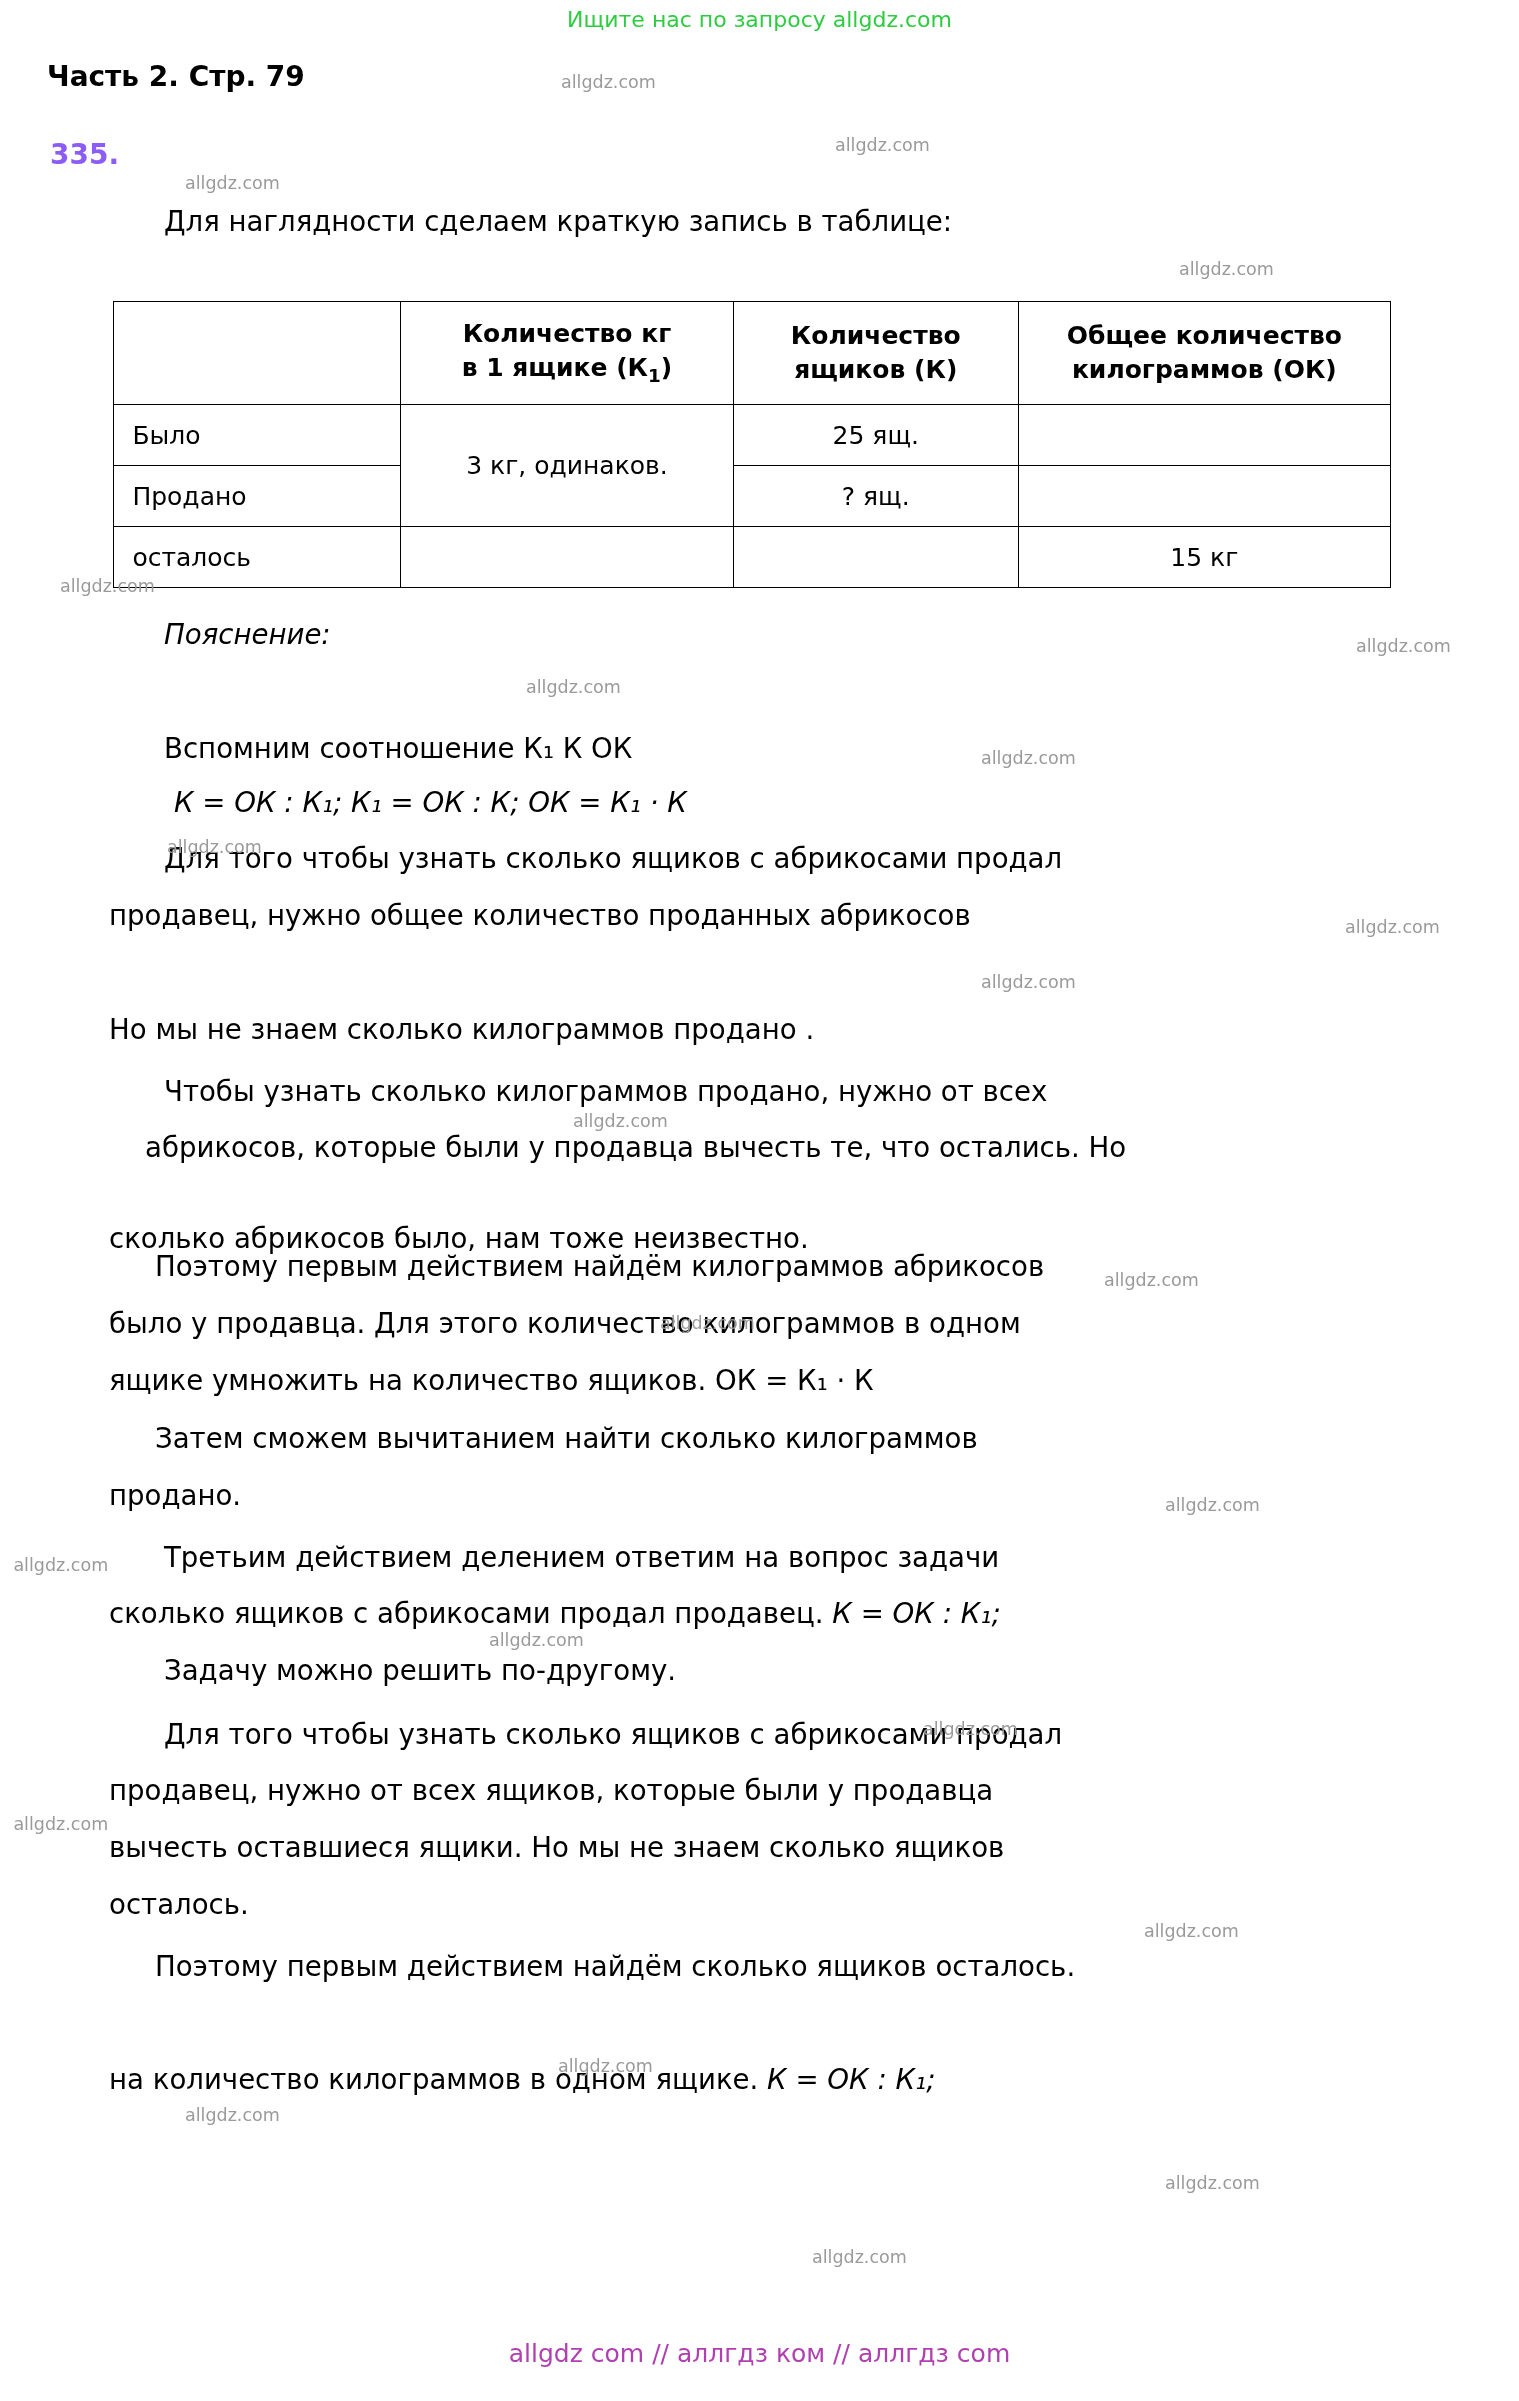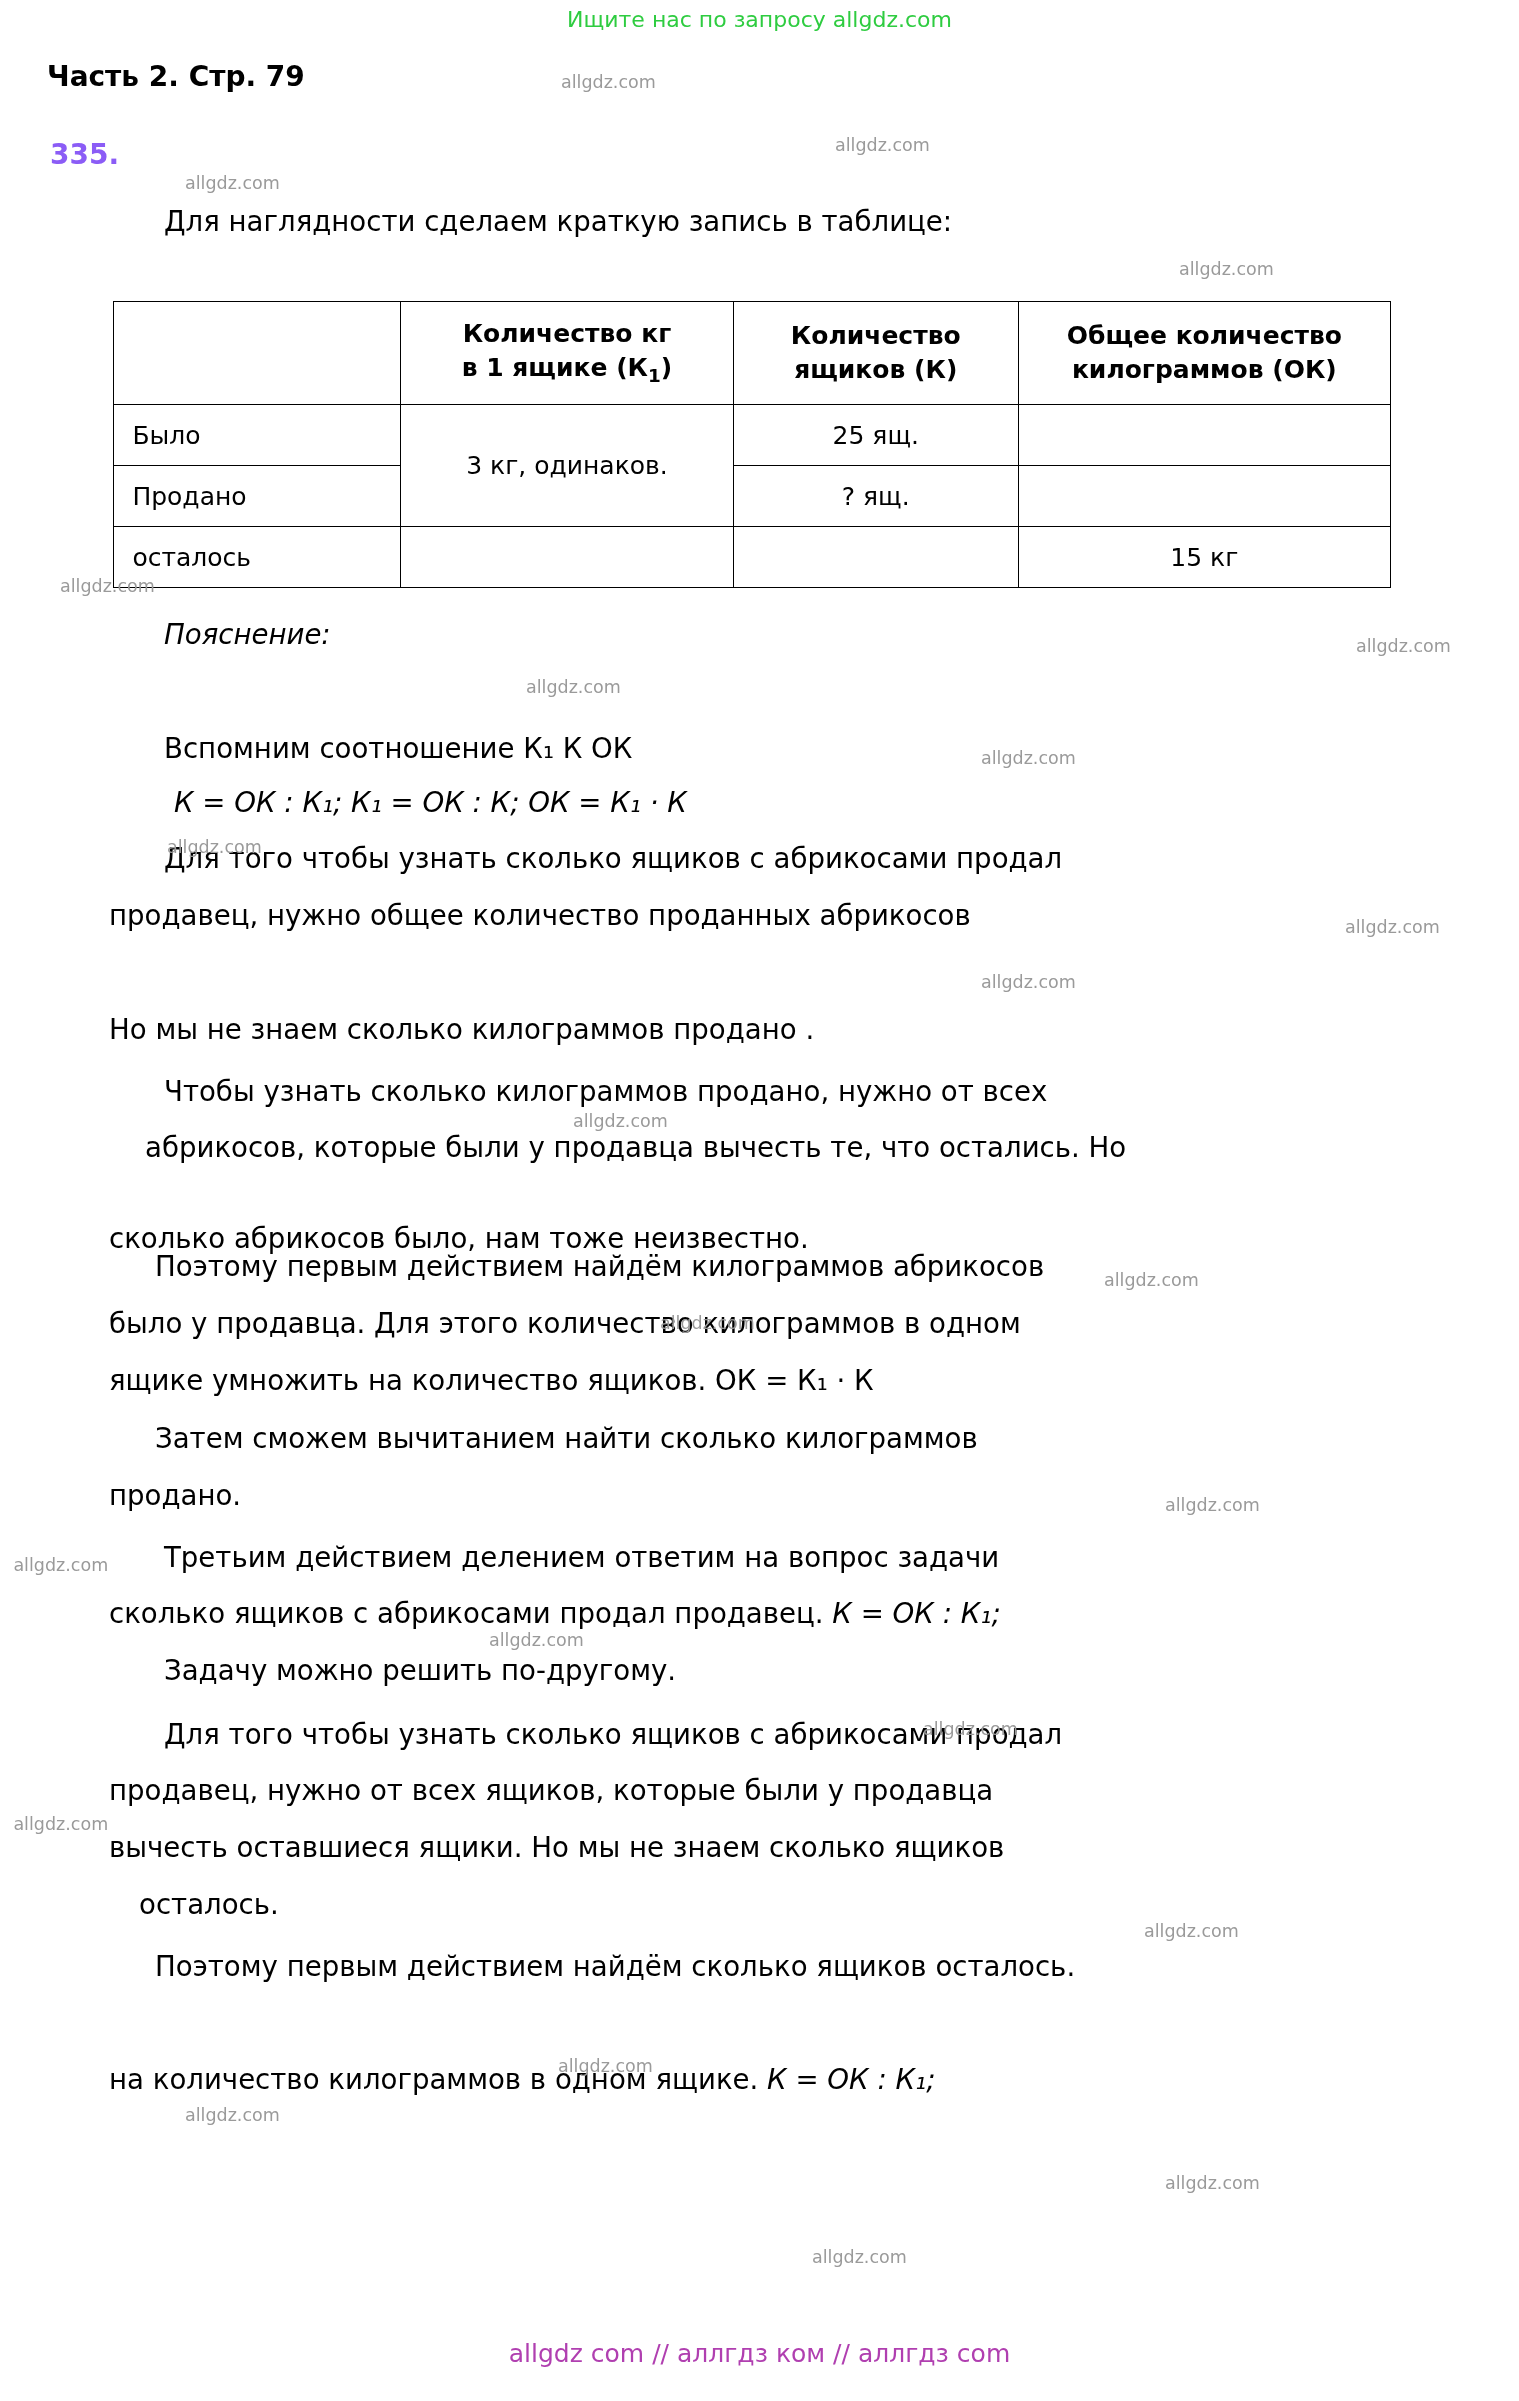--- a/index.html
+++ b/index.html
@@ -192,21 +192,21 @@
   <div class="body-text" style="top:1544px; left:164px;">Третьим действием делением ответим на вопрос задачи</div>
   <div class="body-text" style="top:1600px; left:109px;">
     <span>сколько ящиков с абрикосами продал продавец. </span><span class="it">К = ОК : К₁;</span>
   </div>
 
   <div class="body-text" style="top:1657px; left:164px;">Задачу можно решить по-другому.</div>
 
   <div class="body-text" style="top:1721px; left:164px;">Для того чтобы узнать сколько ящиков с абрикосами продал</div>
   <div class="body-text" style="top:1777px; left:109px;">продавец, нужно от всех ящиков, которые были у продавца</div>
   <div class="body-text" style="top:1834px; left:109px;">вычесть оставшиеся ящики. Но мы не знаем сколько ящиков</div>
-  <div class="body-text" style="top:1891px; left:109px;margin-left:30px;">осталось.</div>
+  <div class="body-text" style="top:1891px; left:109px;">осталось.</div>
 
   <div class="body-text" style="top:1953px; left:155px;">Поэтому первым действием найдём сколько ящиков осталось.</div>
   <div class="body-text" style="top:2066px; left:109px;">
     <span>на количество килограммов в одном ящике. </span><span class="it">К = ОК : К₁;</span>
   </div>
 
   <div id="watermark-layer">
       <div class="wm" style="left: 561px; top: 72px;">allgdz.com</div>
       <div class="wm" style="left: 835px; top: 135px;">allgdz.com</div>
       <div class="wm" style="left: 185px; top: 173px;">allgdz.com</div>

